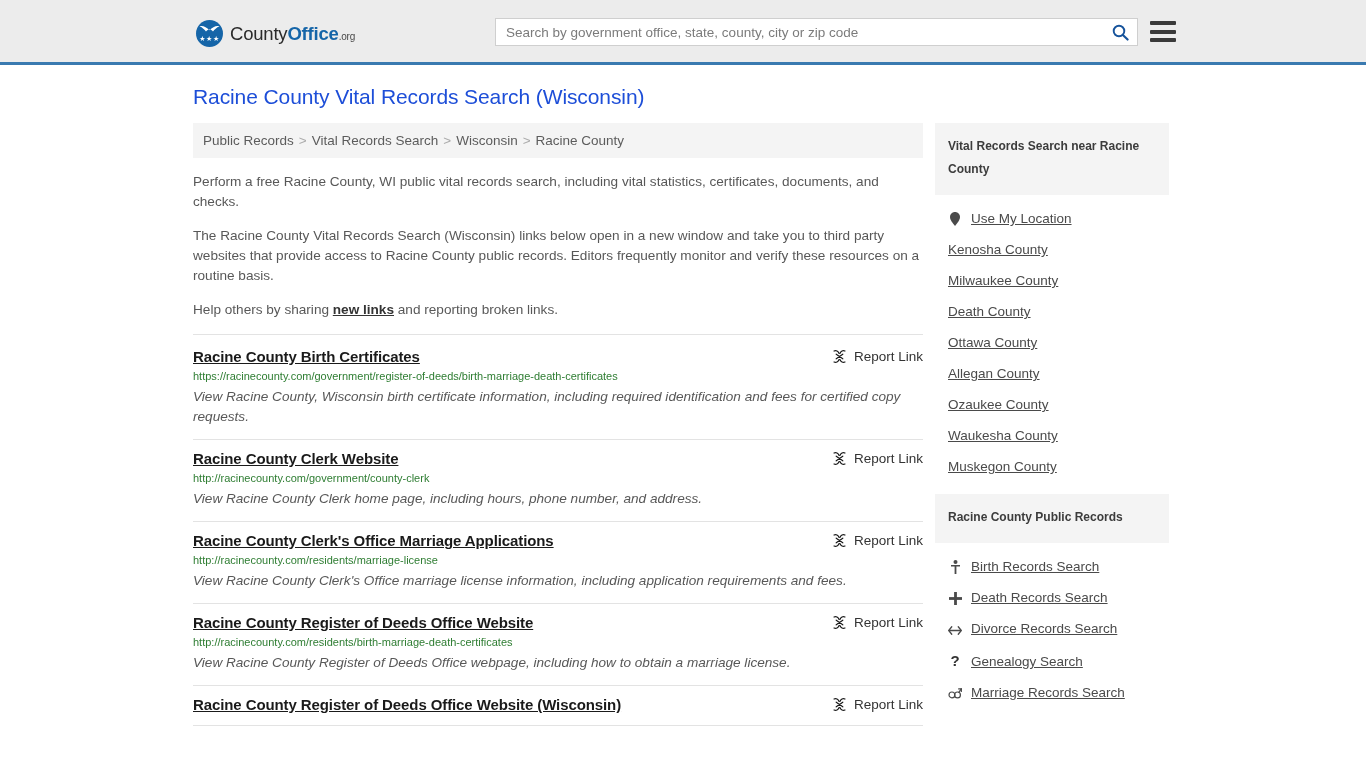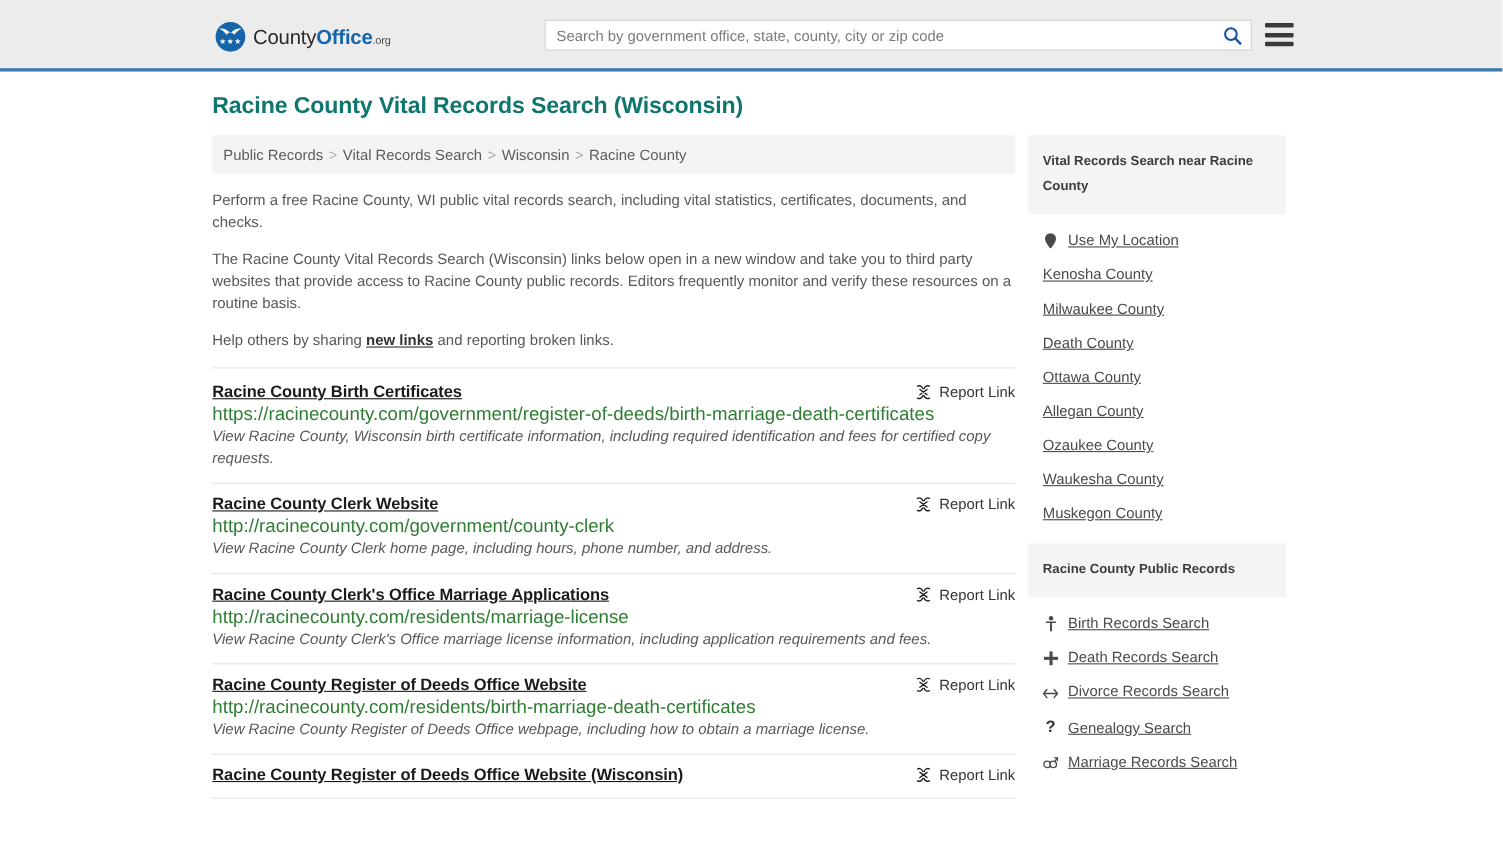--- a/index.html
+++ b/index.html
@@ -119,22 +119,22 @@
     padding: 0;
   }
   .container {
     width: 980px;
     margin: 0 auto;
     position: relative;
     padding-top: 20px;
   }
   .page-title {
     font-size: 21px;
-    font-weight: bold;
-    color: #0f766e;
+    font-weight: normal;
+    color: #1d4ed8;
     margin: 0 0 14px 0;
     letter-spacing: -0.1px;
   }
   .cols {
     display: flex;
     gap: 12px;
     align-items: flex-start;
   }
   .main-col { width: 730px; flex: 0 0 730px; }
   .side-col { width: 234px; flex: 0 0 234px; }
@@ -195,21 +195,21 @@
     gap: 7px;
     color: #333;
     font-size: 13.5px;
     white-space: nowrap;
     cursor: pointer;
     flex: 0 0 auto;
     margin-top: 1px;
   }
   .result-url {
     display: block;
-    font-size: 17px;
+    font-size: 11px;
     color: #2e7d32;
     margin-top: 3px;
     text-decoration: none;
     line-height: 17px;
   }
   .result-desc {
     font-size: 13.6px;
     line-height: 20px;
     color: #585858;
     margin-top: 2px;

